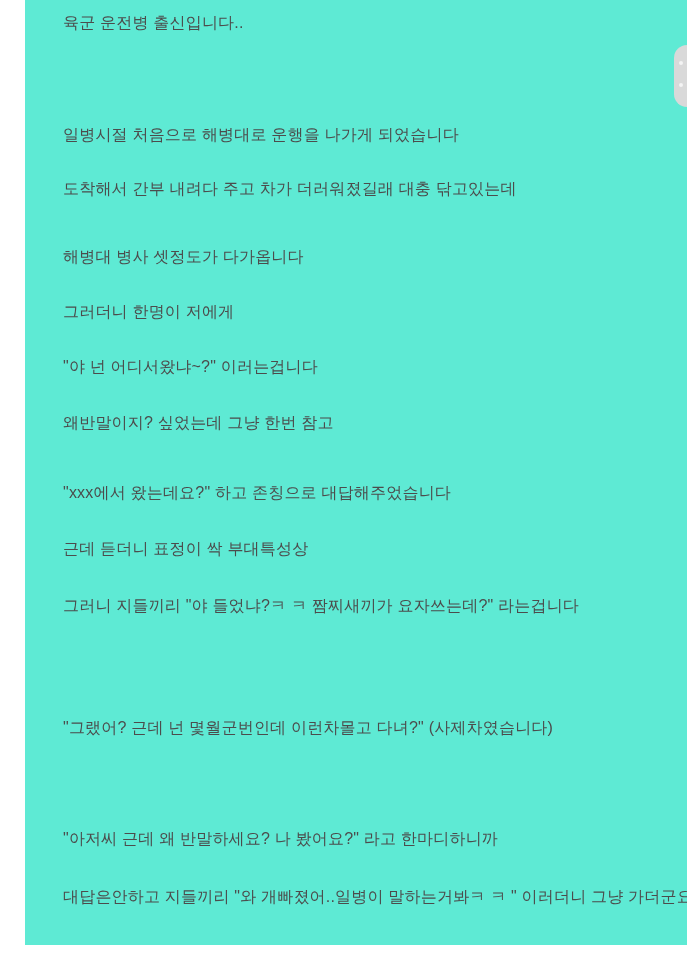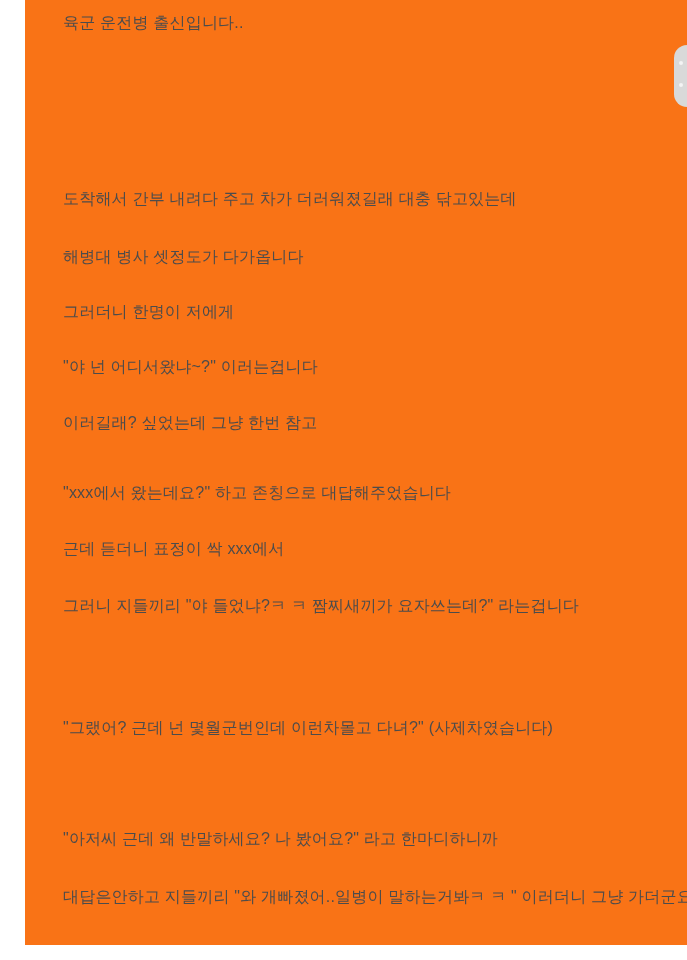--- a/index.html
+++ b/index.html
@@ -10,21 +10,21 @@
     font-family: "Liberation Sans", "DejaVu Sans", sans-serif;
     overflow: hidden;
     position: relative;
   }
   .content-panel {
     position: absolute;
     left: 25px;
     top: 0;
     width: 662px;
     height: 945px;
-    background: #f97316;
+    background: #5eead4;
   }
   .post-line {
     position: absolute;
     left: 38px;
     right: 30px;
     font-size: 16px;
     line-height: 22px;
     color: #4c4c4c;
     letter-spacing: 0.2px;
     white-space: nowrap;
@@ -55,27 +55,28 @@
     width: 687px;
     height: 15px;
     background: #ffffff;
   }
 </style>
 </head>
 <body>
 
 <div class="content-panel">
   <div class="post-line" style="top:12px">육군 운전병 출신입니다..</div>
-  <div class="post-line" style="top:188px">도착해서 간부 내려다 주고 차가 더러워졌길래 대충 닦고있는데</div>
+  <div class="post-line" style="top:124px">일병시절 처음으로 해병대로 운행을 나가게 되었습니다</div>
+  <div class="post-line" style="top:178px">도착해서 간부 내려다 주고 차가 더러워졌길래 대충 닦고있는데</div>
   <div class="post-line" style="top:246px">해병대 병사 셋정도가 다가옵니다</div>
   <div class="post-line" style="top:301px">그러더니 한명이 저에게</div>
   <div class="post-line" style="top:356px">"야 넌 어디서왔냐~?" 이러는겁니다</div>
-  <div class="post-line" style="top:412px">이러길래? 싶었는데 그냥 한번 참고</div>
+  <div class="post-line" style="top:412px">왜반말이지? 싶었는데 그냥 한번 참고</div>
   <div class="post-line" style="top:482px">"xxx에서 왔는데요?" 하고 존칭으로 대답해주었습니다</div>
-  <div class="post-line" style="top:538px">근데 듣더니 표정이 싹 xxx에서</div>
+  <div class="post-line" style="top:538px">근데 듣더니 표정이 싹 부대특성상</div>
   <div class="post-line" style="top:595px">그러니 지들끼리 "야 들었냐?ㅋ ㅋ 짬찌새끼가 요자쓰는데?" 라는겁니다</div>
   <div class="post-line" style="top:717px">"그랬어? 근데 넌 몇월군번인데 이런차몰고 다녀?" (사제차였습니다)</div>
   <div class="post-line" style="top:828px">"아저씨 근데 왜 반말하세요? 나 봤어요?" 라고 한마디하니까</div>
   <div class="post-line" style="top:886px">대답은안하고 지들끼리 "와 개빠졌어..일병이 말하는거봐ㅋ ㅋ " 이러더니 그냥 가더군요</div>
 </div>
 
 <div class="floating-widget">
   <span class="dot top"></span>
   <span class="dot bottom"></span>
 </div>

